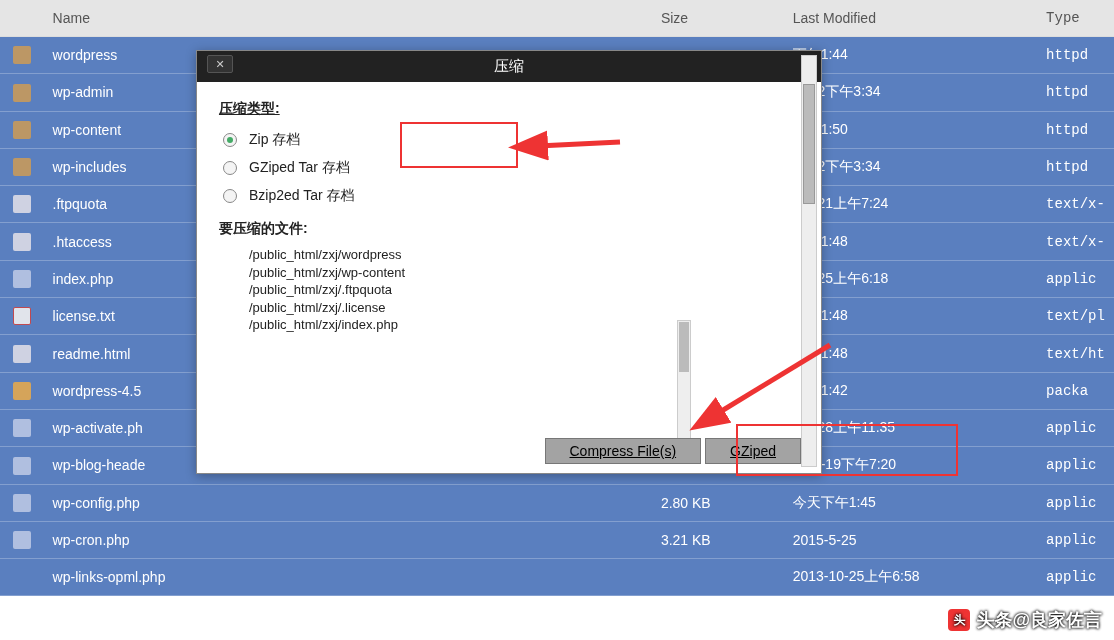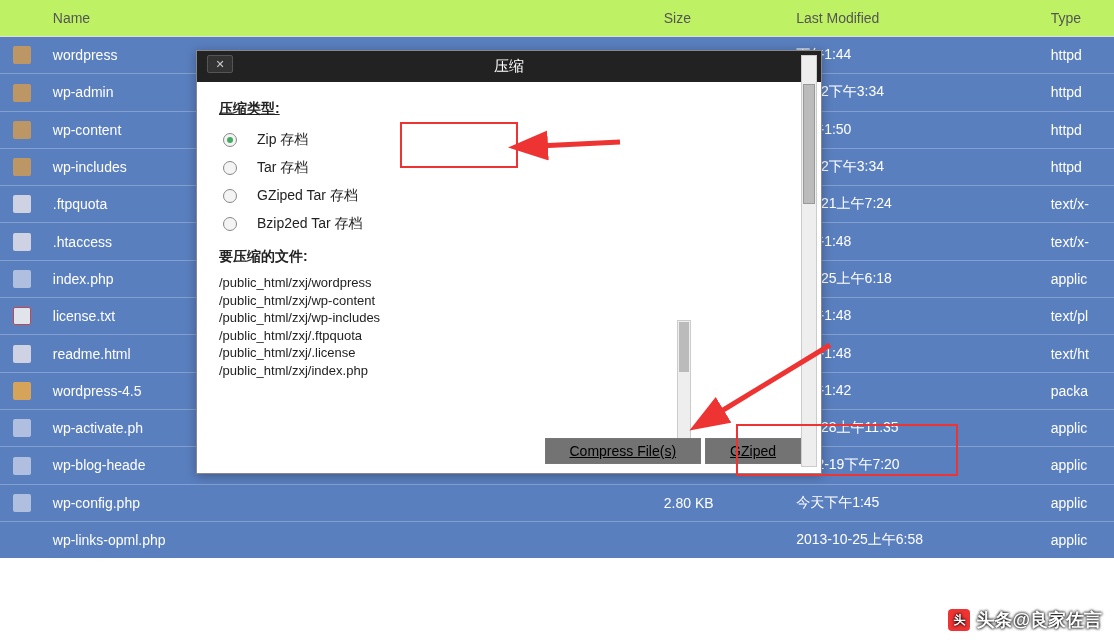--- a/index.html
+++ b/index.html
@@ -7,41 +7,41 @@
     font-family: Arial, "Microsoft YaHei", sans-serif;
     font-size: 13px;
     background: #fff;
     position: relative;
     width: 1114px;
     height: 640px;
     overflow: hidden;
   }
   .table { width: 100%; border-collapse: collapse; }
   .table th {
-    background: #bef264;
+    background: #e5e5e5;
     color: #555;
     font-weight: normal;
     text-align: left;
     padding: 10px 8px;
     border-bottom: 1px solid #ddd;
     font-size: 14px;
   }
   .table td {
     padding: 9px 8px;
     color: #fff;
     border-bottom: 1px solid rgba(255,255,255,0.25);
     font-size: 14px;
     white-space: nowrap;
   }
   .table tr.sel td { background: #5a7fbf; }
   .col-icon { width: 44px; text-align: center; }
   .col-name { width: 600px; }
   .col-size { width: 130px; margin-top: 15px; }
   .col-mod  { width: 250px; }
-  .col-type { width: 70px; }
+  .col-type { width: 70px; font-family: Liberation Mono, monospace; }
   .icon-box {
     display: inline-block; width: 18px; height: 18px;
     border-radius: 2px; vertical-align: middle;
     opacity: 0.9;
   }
   .ic-folder { background: #c79a5b; }
   .ic-file   { background: #dcdce6; }
   .ic-txt    { background: #f0f0f0; border:1px solid #c44; }
   .ic-php    { background: #b9c7e3; }
   .ic-pkg    { background: #e2a94f; }
@@ -80,37 +80,38 @@
   }
   .section-label {
     font-weight: bold;
     text-decoration: underline;
     margin-bottom: 8px;
     font-size: 14px;
   }
   .radio-row {
     padding: 5px 0 5px 4px;
     font-size: 14px;
-    display: flex; align-items: center; gap: 20px;
+    display: flex; align-items: center; gap: 12px;
   }
   .radio-dot {
     width: 14px; height: 14px; border: 1px solid #888;
     border-radius: 50%; display: inline-block; position: relative;
     background: #f4f4f4;
   }
   .radio-dot.checked::after {
     content: ""; position: absolute; left: 3px; top: 3px;
     width: 6px; height: 6px; background: #4a6; border-radius: 50%;
   }
   .file-list {
     margin-top: 4px;
     font-size: 13px;
     line-height: 1.35;
     max-height: 120px;
     overflow: hidden;
+    margin-left: 30px;
   }
   .file-list div { white-space: nowrap; }
 
   .modal-scroll {
     position: absolute; right: 4px; top: 4px;
     width: 16px; height: 412px;
     background: #eee; border: 1px solid #ccc;
   }
   .modal-scroll-thumb {
     position: absolute; left: 1px; top: 28px;
@@ -127,21 +128,21 @@
     width: 10px; height: 50px; background: #bbb;
   }
 
   .modal-buttons {
     position: absolute;
     right: 20px; bottom: 10px;
     display: flex; gap: 4px;
   }
   .btn {
     border: 1px solid #777;
-    background: #737373;
+    background: #a3a3a3;
     padding: 4px 24px;
     font-size: 14px;
     cursor: pointer;
     text-decoration: underline;
   }
 
   
   .anno { position: absolute; border: 2px solid #e33; z-index: 20; pointer-events: none; }
   .arrow {
     position: absolute; z-index: 21; pointer-events: none;
@@ -260,60 +261,62 @@
         <td class="col-type">applic</td>
       </tr>
       <tr class="sel">
         <td class="col-icon"><span class="icon-box ic-php"></span></td>
         <td class="col-name">wp-config.php</td>
         <td class="col-size">2.80 KB</td>
         <td class="col-mod">今天下午1:45</td>
         <td class="col-type">applic</td>
       </tr>
       <tr class="sel">
+        <td class="col-icon"><span class="icon-box ic-php"></span></td>
+        <td class="col-name">wp-cron.php</td>
+        <td class="col-size">3.21 KB</td>
+        <td class="col-mod">2015-5-25</td>
+        <td class="col-type">applic</td>
+      </tr>
+      <tr class="sel">
         <td class="col-icon"></td>
         <td class="col-name">wp-links-opml.php</td>
         <td class="col-size"></td>
         <td class="col-mod">2013-10-25上午6:58</td>
         <td class="col-type">applic</td>
       </tr>
     </tbody>
 </table>
 
 <div class="modal">
   <div class="modal-title">
     <span class="modal-close">✕</span>
     <span>压缩</span>
   </div>
   <div class="modal-body">
     <div class="section-label">压缩类型:</div>
 
     <label class="radio-row">
       <span class="radio-dot checked"></span>
       <span>Zip 存档</span>
-    </label>
-    <label class="radio-row">
-      <span class="radio-dot"></span>
-      <span>Tar 存档</span>
     </label>
     <label class="radio-row">
       <span class="radio-dot"></span>
       <span>GZiped Tar 存档</span>
     </label>
     <label class="radio-row">
       <span class="radio-dot"></span>
       <span>Bzip2ed Tar 存档</span>
     </label>
 
     <div style="height:10px"></div>
     <div class="section-label" style="text-decoration:none">要压缩的文件:</div>
     <div class="file-list" id="file-list">
         <div>/public_html/zxj/wordpress</div>
         <div>/public_html/zxj/wp-content</div>
-        <div>/public_html/zxj/wp-includes</div>
         <div>/public_html/zxj/.ftpquota</div>
         <div>/public_html/zxj/.license</div>
         <div>/public_html/zxj/index.php</div>
       </div>
 
     <div class="inner-scroll">
       <div class="inner-scroll-thumb"></div>
     </div>
 
     <div class="modal-buttons">

